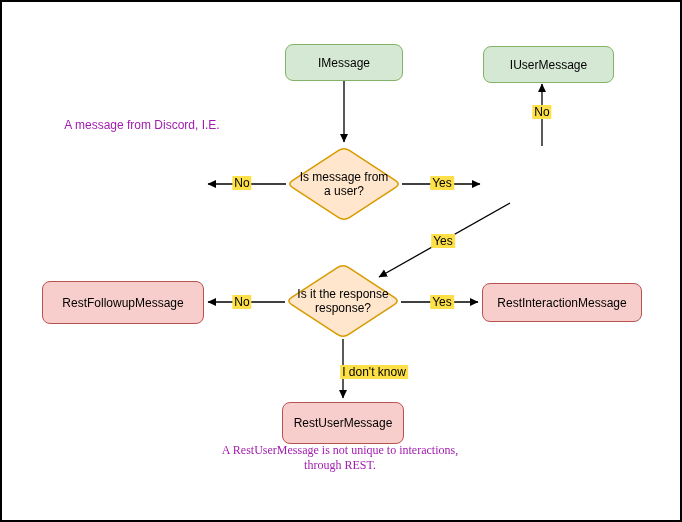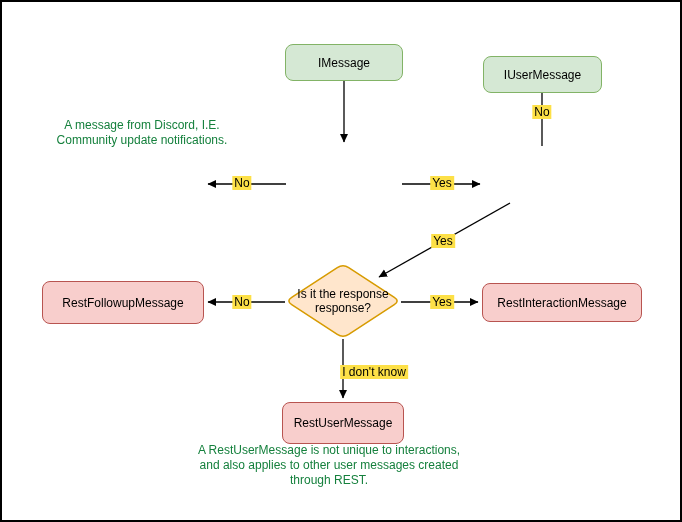--- a/index.html
+++ b/index.html
@@ -67,21 +67,21 @@
     color: #000000;
     z-index: 3;
     white-space: nowrap;
   }
 
   .annotation {
     position: absolute;
     text-align: center;
     font-size: 12px;
     line-height: 15px;
-    color: #15803d;
+    color: #a21caf;
     z-index: 1;
   }
 </style>
 </head>
 <body>
 
 <div class="canvas">
 
   <svg class="edges-layer" width="682" height="522" viewBox="0 0 682 522">
     <defs>
@@ -96,38 +96,44 @@
       <path d="M540,144 L540,82" marker-end="url(#arrow)"></path>
       <path d="M508,201 L377,275" marker-end="url(#arrow)"></path>
       <path d="M283,300 L206,300" marker-end="url(#arrow)"></path>
       <path d="M399,300 L476,300" marker-end="url(#arrow)"></path>
       <path d="M341,337 L341,396" marker-end="url(#arrow)"></path>
     </g>
   </svg>
 
   <div class="annotation" style="left:40px; top:116px; width:200px;">
     <div>A message from Discord, I.E.</div>
-    <div>Community update notifications.</div>
   </div>
 
-  <div class="annotation" style="left:167px; top:441px; width:320px;">
+  <div class="annotation" style="left:178px; top:441px; width:320px;font-family:Liberation Serif, serif;">
     <div>A RestUserMessage is not unique to interactions,</div>
-    <div>and also applies to other user messages created</div>
     <div>through REST.</div>
   </div>
 
   <div class="node green" style="left:283px; top:42px; width:118px; height:37px;">
     <span>IMessage</span>
   </div>
 
-  <div class="node green" style="left:481px; top:54px; width:119px; height:37px;justify-content:center;">
+  <div class="node green" style="left:481px; top:44px; width:131px; height:37px;justify-content:center;">
     <span>IUserMessage</span>
   </div>
 
 
+  <div class="diamond" style="left:284px; top:144px; width:116px; height:76px;">
+    <svg viewBox="0 0 116 76">
+      <path d="M63.7,4.7 L109.3,34.3 Q115,38 109.3,41.7 L63.7,71.3 Q58,75 52.3,71.3 L6.7,41.7 Q1,38 6.7,34.3 L52.3,4.7 Q58,1 63.7,4.7 Z" stroke-width="1.5" fill="#ffe6cc" stroke="#d79b00"></path>
+    </svg>
+    <div class="diamond-label">
+      <span>Is message from a user?</span>
+    </div>
+  </div>
 
 
   <div class="diamond" style="left:283px; top:261px; width:116px; height:76px;">
     <svg viewBox="0 0 116 76">
       <path d="M63.7,4.7 L109.3,34.3 Q115,38 109.3,41.7 L63.7,71.3 Q58,75 52.3,71.3 L6.7,41.7 Q1,38 6.7,34.3 L52.3,4.7 Q58,1 63.7,4.7 Z" stroke-width="1.5" fill="#ffe6cc" stroke="#d79b00"></path>
     </svg>
     <div class="diamond-label">
       <span>Is it the response response?</span>
     </div>
   </div>

